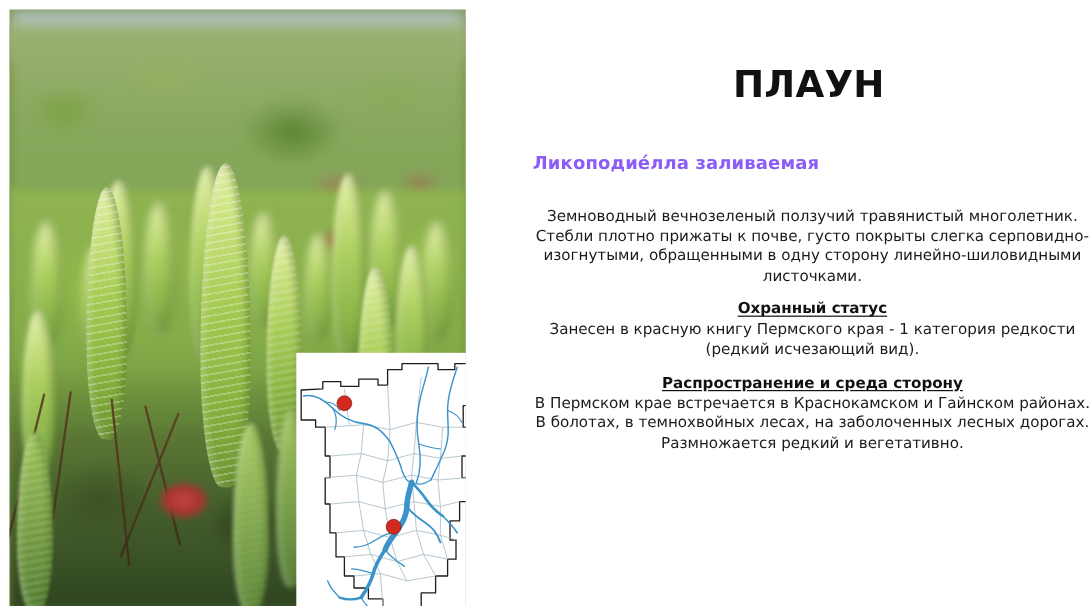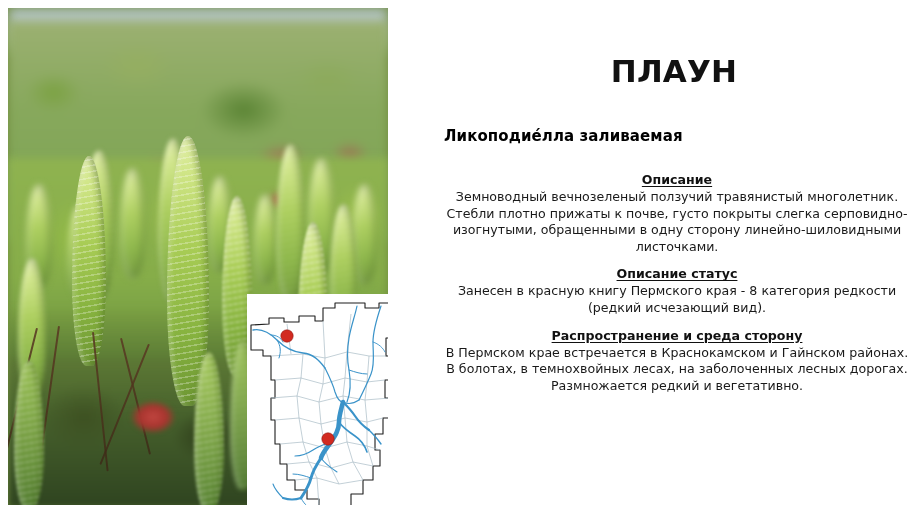--- a/index.html
+++ b/index.html
@@ -101,21 +101,21 @@
     position:absolute;left:444px;top:0;width:470px;height:512px;text-align:center;
   }
   .title{
     position:absolute;left:0;top:33px;width:460px;
     font-size:31px;line-height:35px;font-weight:800;color:#111111;
     letter-spacing:.2px;
   }
   .title .l2{display:block;}
   .subtitle{
     position:absolute;left:0;top:127px;
-    font-size:15px;font-weight:700;color:#000000;letter-spacing:.1px;
+    font-size:15px;font-weight:700;color:#8b5cf6;letter-spacing:.1px;
   }
 
   .sections{position:absolute;left:0;top:172px;width:466px;}
   .sec{margin-bottom:11px;}
   .sec-h{
     font-size:12.6px;font-weight:700;color:#111;
     text-decoration:underline;text-underline-offset:2px;
     margin:0 0 1px 0;line-height:16px;
   }
   .sec-p{
@@ -224,27 +224,26 @@
 
   <div class="content">
 
     <h1 class="title"><span>ПЛАУН</span></h1>
 
     <div class="subtitle">Ликоподие́лла заливаемая</div>
 
     <div class="sections">
 
       <div class="sec">
-        <div class="sec-h">Описание</div>
         <p class="sec-p">Земноводный вечнозеленый ползучий травянистый многолетник. Стебли плотно прижаты к почве, густо покрыты слегка серповидно-изогнутыми, обращенными в одну сторону линейно-шиловидными листочками.</p>
       </div>
 
       <div class="sec">
-        <div class="sec-h">Описание статус</div>
-        <p class="sec-p">Занесен в красную книгу Пермского края - 8 категория редкости (редкий исчезающий вид).</p>
+        <div class="sec-h">Охранный статус</div>
+        <p class="sec-p">Занесен в красную книгу Пермского края - 1 категория редкости (редкий исчезающий вид).</p>
       </div>
 
       <div class="sec">
         <div class="sec-h">Распространение и среда сторону</div>
         <p class="sec-p">В Пермском крае встречается в Краснокамском и Гайнском районах. В болотах, в темнохвойных лесах, на заболоченных лесных дорогах.
 Размножается редкий и вегетативно.</p>
       </div>
 
     </div>
   </div>

